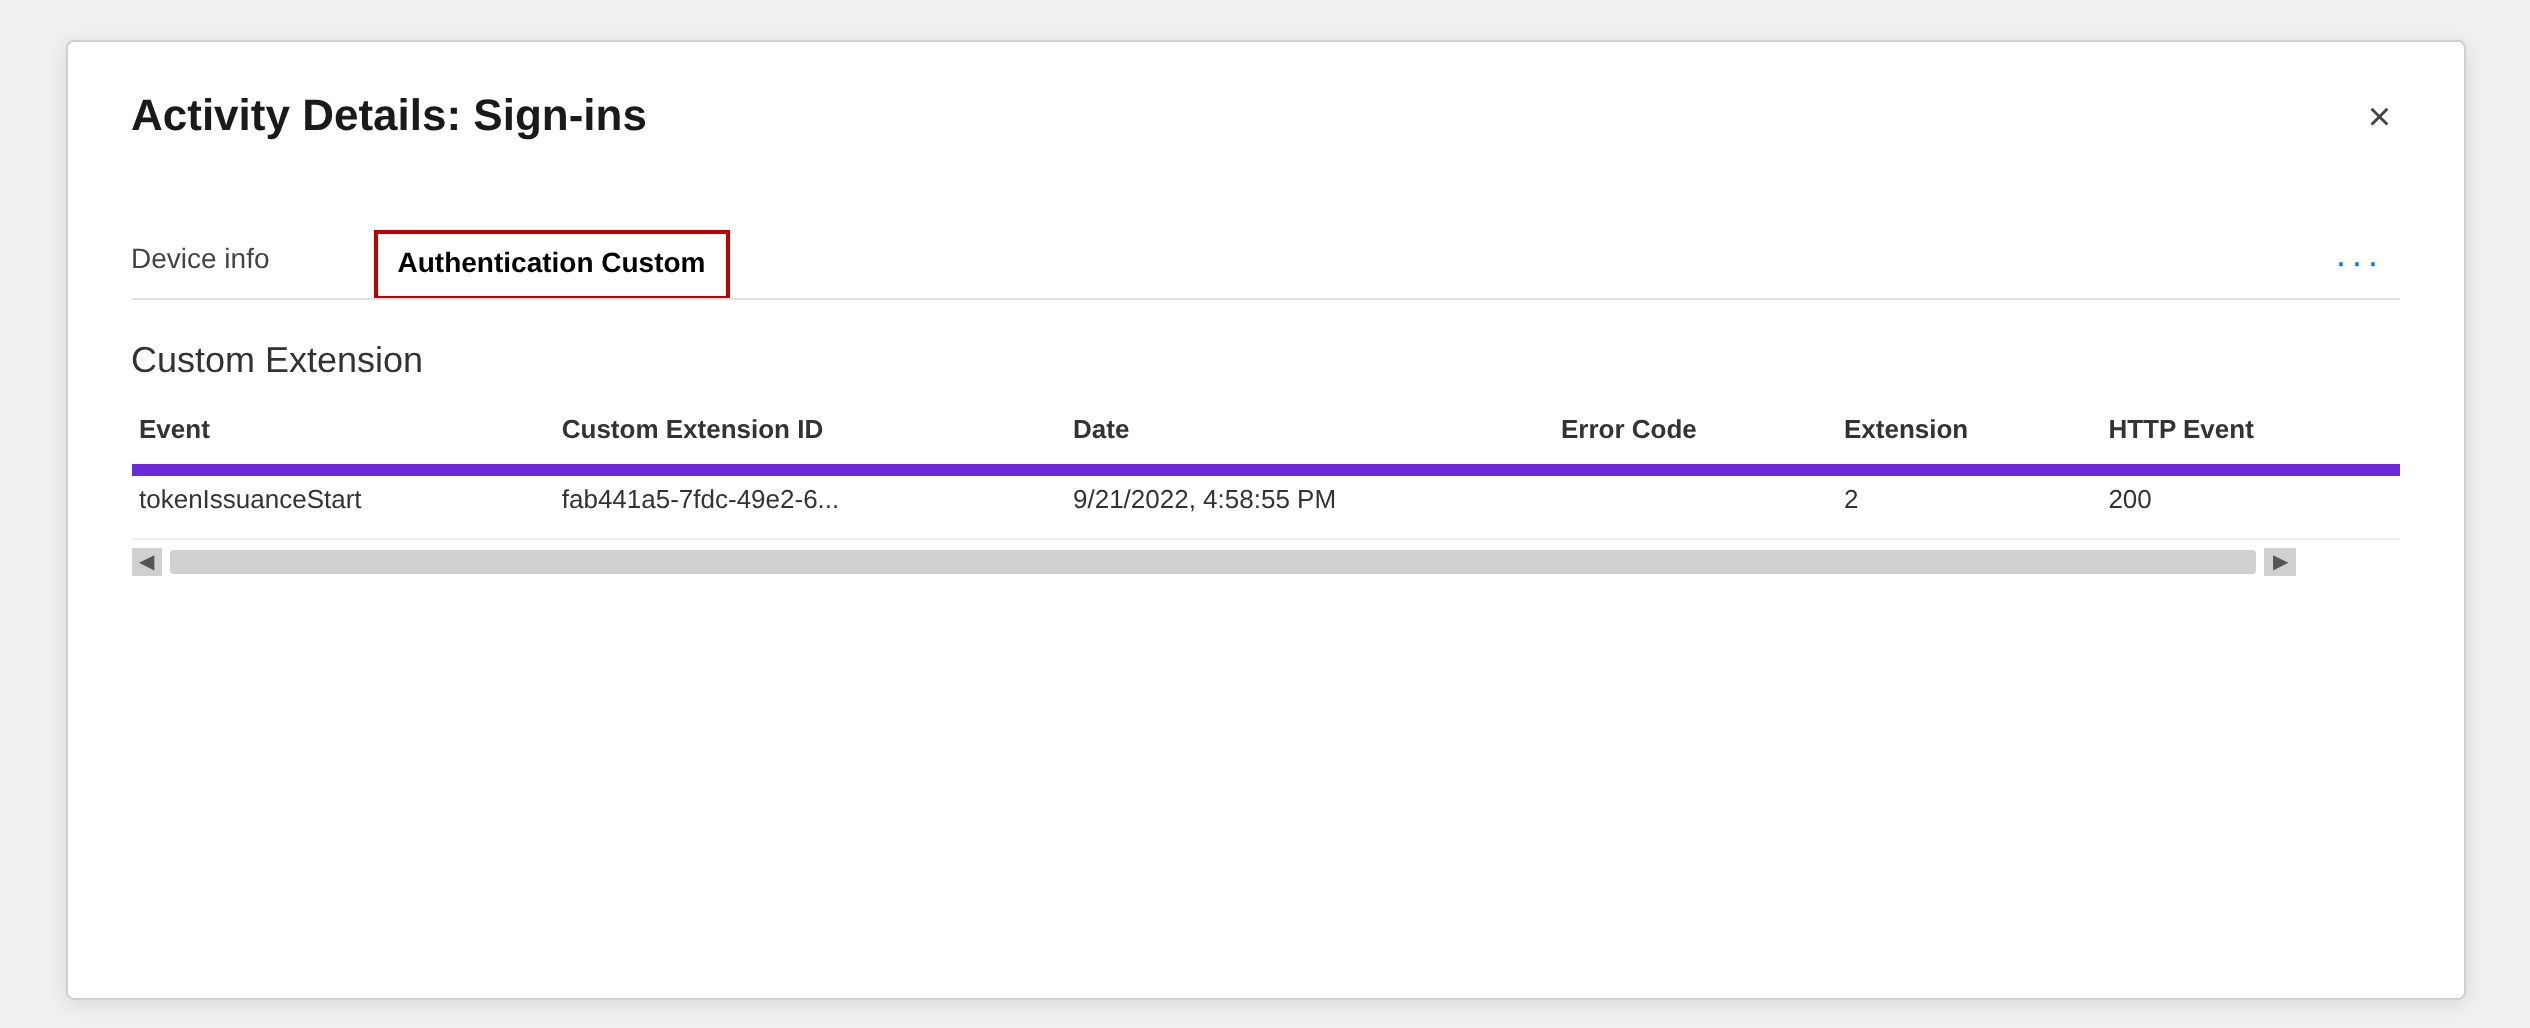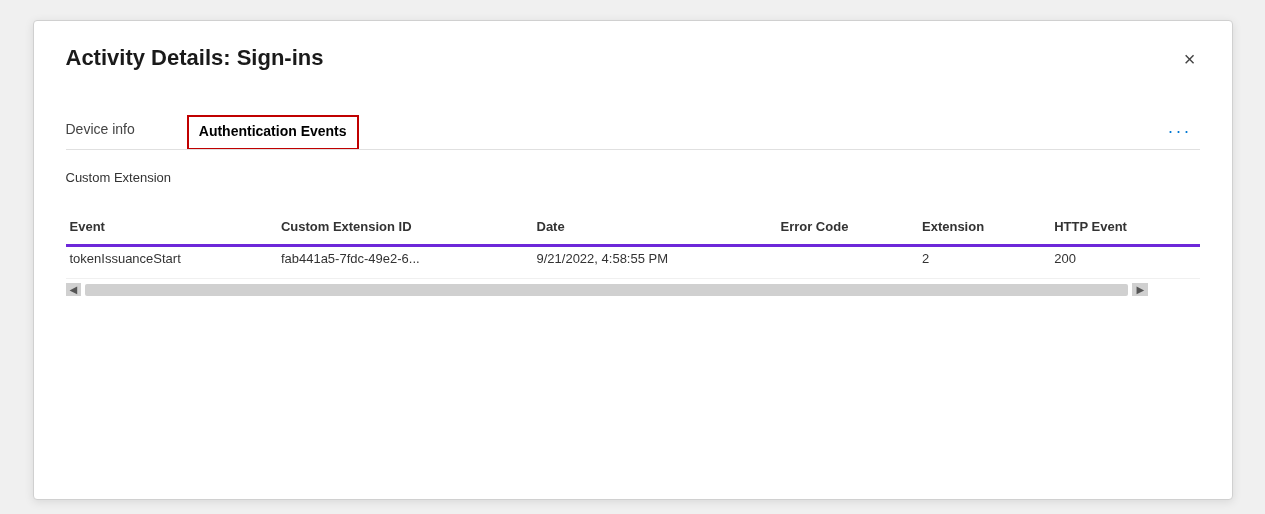--- a/index.html
+++ b/index.html
@@ -95,39 +95,39 @@
       border: none;
       cursor: pointer;
       font-size: 18px;
       color: #0078d4;
       padding: 4px 8px;
       margin-left: auto;
       letter-spacing: 2px;
     }
 
     .section-label {
-      font-size: 13px;
+      font-size: 18px;
       color: #333;
-      margin-bottom: 26px;
+      margin-bottom: 8px;
       font-weight: 400;
     }
 
     .table-container {
       width: 100%;
       overflow-x: auto;
     }
 
     table {
       width: 100%;
       border-collapse: collapse;
       font-size: 13px;
     }
 
     thead tr {
-      border-bottom: 3px solid #6d28d9;
+      border-bottom: 6px solid #6d28d9;
     }
 
     th {
       text-align: left;
       font-weight: 600;
       color: #333;
       padding: 8px 16px 10px 4px;
       white-space: nowrap;
     }
 
@@ -174,21 +174,21 @@
 <body>
 
 <div class="dialog">
   <div class="dialog-header">
     <h1 class="dialog-title">Activity Details: Sign-ins</h1>
     <button class="close-button">×</button>
   </div>
 
   <div class="tabs">
     <button class="tab">Device info</button>
-    <button class="tab active">Authentication Events</button>
+    <button class="tab active">Authentication Custom</button>
     <button class="more-button">···</button>
   </div>
 
   <div class="section-label">Custom Extension</div>
 
   <div class="table-container">
     <table>
       <thead>
         <tr>
           <th>Event</th>

